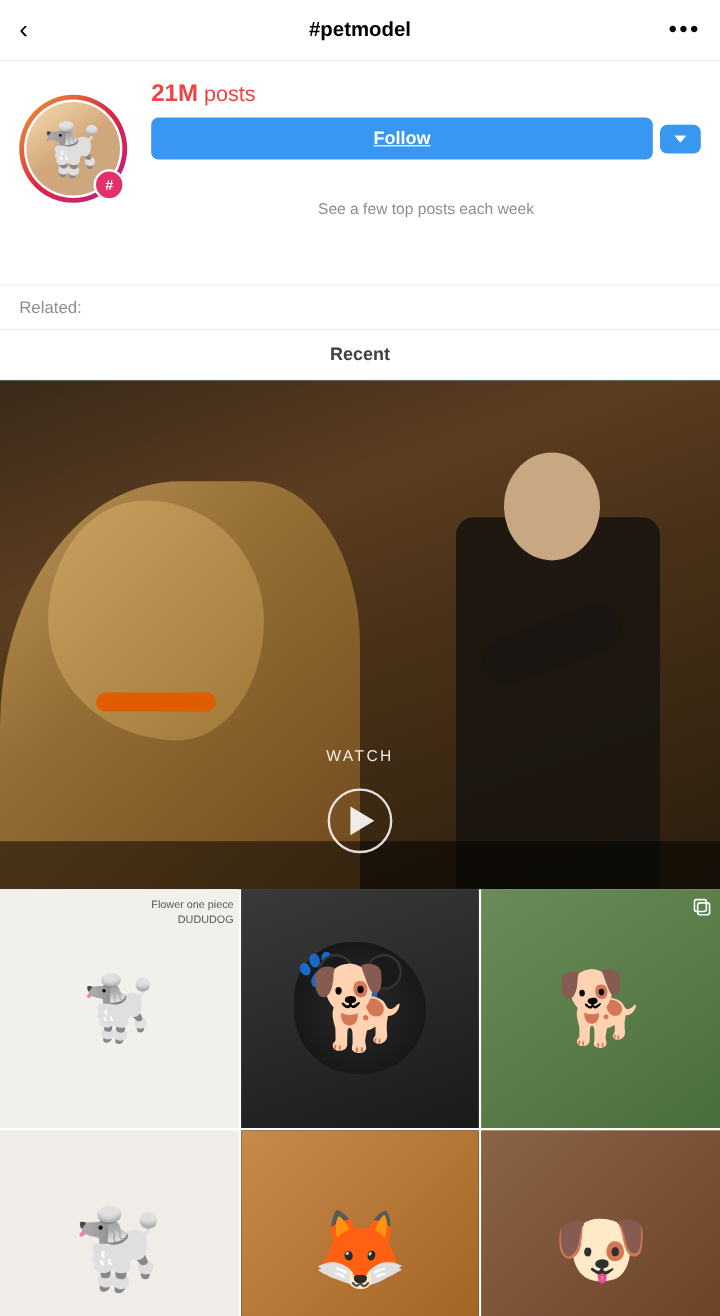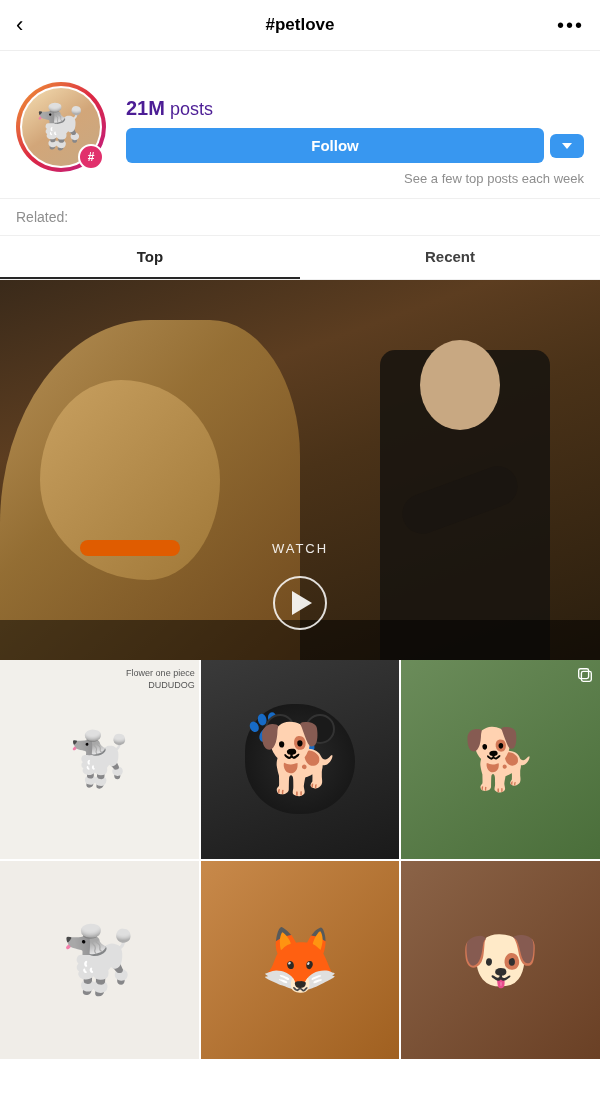--- a/index.html
+++ b/index.html
@@ -111,22 +111,21 @@
     }
 
     .profile-info {
       flex: 1;
       display: flex;
       flex-direction: column;
       gap: 8px;
     }
     .posts-count {
       font-size: 18px;
-      color: #4c1d95;
-      margin-top: 30px;
+      color: #ef4444;
     }
     .posts-count span.count {
       font-weight: 700;
       font-size: 20px;
     }
     .follow-row {
       display: flex;
       gap: 6px;
       align-items: center;
     }
@@ -134,20 +133,21 @@
       flex: 1;
       background: #3897f0;
       color: #fff;
       border: none;
       border-radius: 6px;
       padding: 9px 12px;
       font-size: 15px;
       font-weight: 600;
       cursor: pointer;
       text-align: center;
+      text-decoration: underline;
     }
     .dropdown-btn {
       background: #3897f0;
       color: #fff;
       border: none;
       border-radius: 6px;
       padding: 9px 12px;
       font-size: 13px;
       cursor: pointer;
       display: flex;
@@ -158,32 +158,34 @@
       display: inline-block;
       width: 0;
       height: 0;
       border-left: 5px solid transparent;
       border-right: 5px solid transparent;
       border-top: 6px solid #fff;
     }
     .see-few-text {
       font-size: 13px;
       color: #8e8e8e;
-      text-align: right;
+      text-align: center;
+      margin-top: 25px;
     }
 
     
     .related-section {
       padding: 10px 16px;
       border-top: 1px solid #efefef;
       border-bottom: 1px solid #efefef;
       display: flex;
       align-items: center;
       gap: 10px;
       overflow: hidden;
+      margin-top: 44px;
     }
     .related-label {
       font-size: 14px;
       color: #8e8e8e;
       white-space: nowrap;
       flex-shrink: 0;
     }
     .related-tags {
       display: flex;
       gap: 12px;
@@ -213,21 +215,21 @@
     }
     .tab.active {
       color: #262626;
       border-bottom: 2px solid #262626;
     }
 
     
     .video-banner {
       position: relative;
       width: 100%;
-      height: 380px;
+      height: 424px;
       background: #0369a1;
       overflow: hidden;
     }
     .video-bg {
       width: 100%;
       height: 100%;
       background: linear-gradient(
         to bottom,
         #4a3728 0%,
         #3d2e1e 20%,
@@ -324,21 +326,21 @@
     .cell-3 { background: #6b8c5a; }
     .cell-4 { background: #f5f5f5; }
     .cell-5 { background: #1a1a1a; }
     .cell-6 { background: #8b6914; }
   </style>
 </head>
 <body>
 
 <div class="header">
   <span class="header-back">‹</span>
-  <span class="header-title">#petlove</span>
+  <span class="header-title">#petmodel</span>
   <span class="header-more">•••</span>
 </div>
 
 <div class="profile-section">
   <div class="avatar-wrapper">
     <div class="avatar-ring">
       <div class="avatar-inner">
         <div class="avatar-img"></div>
       </div>
     </div>
@@ -358,23 +360,20 @@
     </div>
     <div class="see-few-text">See a few top posts each week</div>
   </div>
 </div>
 
 <div class="related-section">
   <span class="related-label">Related:</span>
 </div>
 
 <div class="tabs-row">
-  <div class="tab active">
-    <span>Top</span>
-  </div>
   <div class="tab">
     <span>Recent</span>
   </div>
 </div>
 
 <div class="video-banner">
   <div class="video-bg">
 
     <div style="position:absolute;top:0;left:0;right:0;bottom:0;background:linear-gradient(160deg,#3a2a1a 0%,#5c3d20 30%,#4a3218 50%,#2a1e0e 100%);"></div>
 

